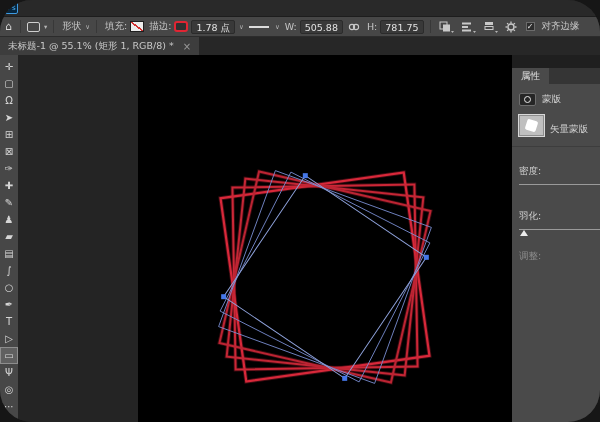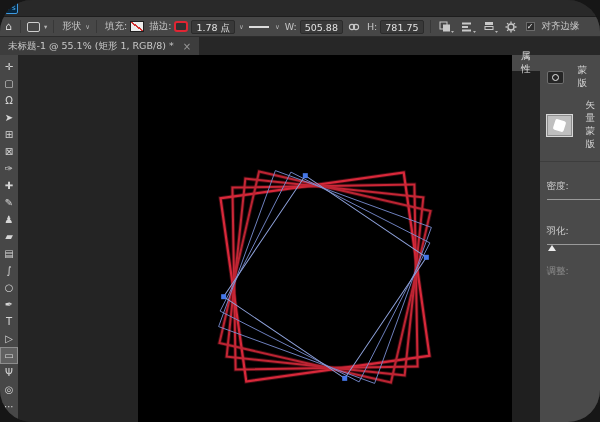--- a/index.html
+++ b/index.html
@@ -46,26 +46,26 @@
   .toolbar{width:18px;background:#474747;display:flex;flex-direction:column;padding-top:3px;flex:0 0 auto;}
   .tool{height:17px;display:flex;align-items:center;justify-content:center;color:#d6d6d6;
         font-size:10px;line-height:17px;}
   .tool.selected{background:#606060;box-shadow:inset 0 0 0 1px #8d8d8d;}
 
   .workspace{flex:1;background:#242424;position:relative;}
   .doc{position:absolute;left:120px;top:0;width:374px;height:367px;background:#000;}
   .doc svg{display:block;width:374px;height:367px;}
 
   
-  .panel{width:88px;background:#1f1f1f;display:flex;flex-direction:row;flex:0 0 auto;}
+  .panel{width:88px;background:#1f1f1f;display:flex;flex-direction:column;flex:0 0 auto;}
   .panel-top{height:13px;background:#1f1f1f;}
   .panel-tabs{height:16px;background:#353535;display:flex;}
   .ptab{background:#4a4a4a;color:#e0e0e0;padding:0 9px;display:flex;align-items:center;}
   .panel-body{flex:1;background:#4a4a4a;padding:6px 7px 0 7px;color:#d6d6d6;}
-  .mrow{display:flex;align-items:center;gap:14px;margin-top:3px;}
+  .mrow{display:flex;align-items:flex-end;gap:6px;margin-top:3px;}
   .mask-ic{width:17px;height:13px;background:#262626;border:1px solid #6e6e6e;border-radius:2px;
            display:flex;align-items:center;justify-content:center;flex:0 0 auto;}
   .mask-ic .ring{width:7px;height:7px;border:1.5px solid #e8e8e8;border-radius:50%;}
   .mrow2{margin-top:9px;}
   .vmask-thumb{width:25px;height:21px;background:#bfbfbf;border:1px solid #8d8d8d;outline:1px solid #d8d8d8;
            display:flex;align-items:center;justify-content:center;flex:0 0 auto;}
   .vmask-thumb .blob{width:11px;height:11px;background:#fff;border-radius:2px;transform:rotate(18deg);}
   .psep{height:1px;background:#3d3d3d;margin:10px -7px 0 -7px;}
   .plabel{margin-top:18px;color:#d0d0d0;}
   .slider{position:relative;height:8px;margin-top:6px;}

